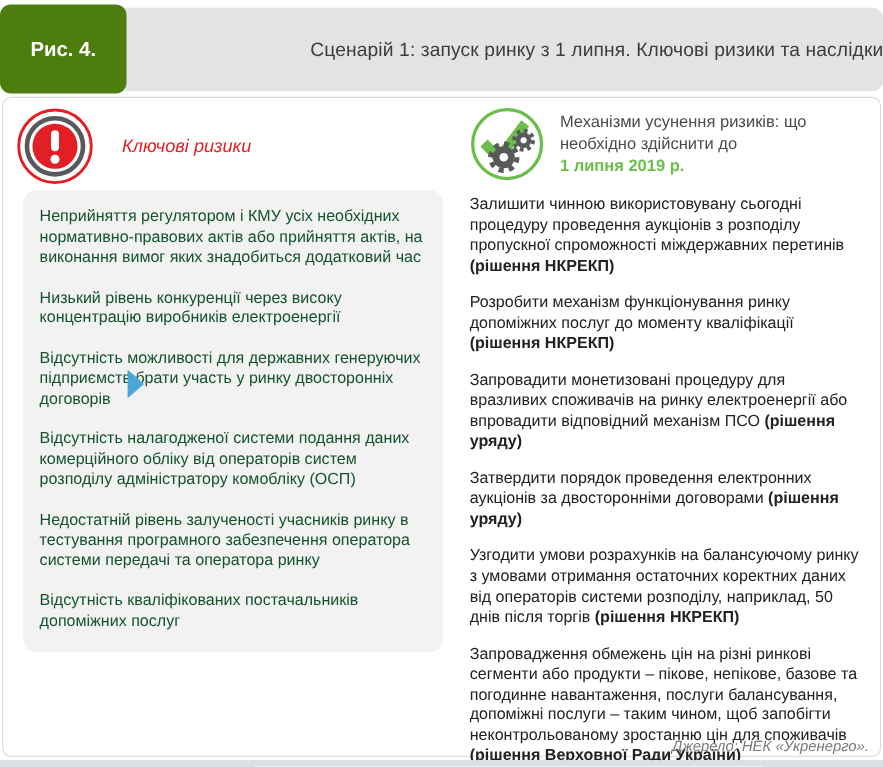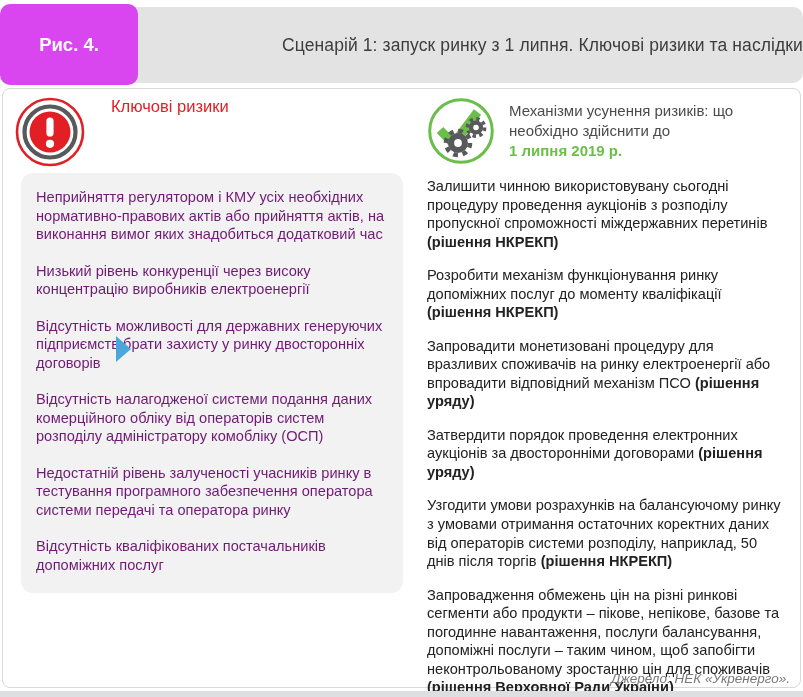--- a/index.html
+++ b/index.html
@@ -8,22 +8,22 @@
   .page { position:relative; width:803px; height:697px; background:#ffffff; overflow:hidden; }
 
   
   .title-bar {
     position:absolute; left:100px; right:0; top:7px; height:76px;
     background:#e3e3e3; border-radius:10px;
     display:flex; align-items:center; padding-left:50px;
     font-size:17.5px; color:#3d3d3d; letter-spacing:.1px;justify-content:flex-end;
   }
   .badge {
-    position:absolute; left:0; top:4px; width:138px; height:81px;
-    background:#d946ef; border-radius:10px; z-index:2;
+    position:absolute; left:0; top:4px; width:115px; height:81px;
+    background:#4d7c0f; border-radius:10px; z-index:2;
     color:#ffffff; font-weight:bold; font-size:18.5px;
     display:flex; align-items:center; justify-content:center;
   }
   .badge-arrow {
     position:absolute; left:116px; top:50%; margin-top:-13px; z-index:2;
     width:0; height:0;
     border-top:13px solid transparent; border-bottom:13px solid transparent;
     border-left:15px solid #4ba6db;
   }
 
@@ -31,29 +31,29 @@
   .card {
     position:absolute; top:88px; left:2px; right:2px; bottom:9px;
     background:#ffffff; border:1px solid #d9d9d9; border-radius:8px;
     padding:8px 10px 0 10px;
   }
   .cols { display:flex; height:100%; }
   .col-left  { width:398px; flex:none; }
   .col-right { flex:1; padding-left:16px; padding-right:2px; }
 
   
-  .risk-header { display:flex; height:72px; margin:0 0 4px 2px; }
+  .risk-header { display:flex; align-items:center; height:72px; margin:0 0 4px 2px;font-style:italic; }
   .risk-title  { color:#e31f26; font-size:16.5px; margin-left:26px; }
   .risks-box {
     background:#f2f2f2; border-radius:12px;
     margin-left:8px; width:382px;
     padding:15px 16px 8px 15px;
   }
   .risk-item {
-    font-size:14.6px; line-height:1.27; color:#701a75;
+    font-size:14.6px; line-height:1.27; color:#14532d;
     margin-bottom:18px;
   }
   .risk-item:last-child { margin-bottom:10px; }
 
   
   .mech-header { display:flex; align-items:flex-start; margin-top:0; }
   .mech-title  {
     font-size:15px; line-height:1.33; color:#4b4b4d;
     margin-left:14px; margin-top:4px; max-width:305px;
   }
@@ -99,21 +99,21 @@
             <circle cx="35" cy="35" r="20.5" fill="#e31f26"></circle>
             <rect x="31.4" y="20.5" width="7.2" height="19" rx="3.6" fill="#ffffff"></rect>
             <circle cx="35" cy="46.8" r="4.1" fill="#ffffff"></circle>
           </svg>
           <div class="risk-title">Ключові ризики</div>
         </div>
 
         <div class="risks-box">
           <div class="risk-item">Неприйняття регулятором і КМУ усіх необхідних нормативно-правових актів або прийняття актів, на виконання вимог яких знадобиться додатковий час</div>
           <div class="risk-item">Низький рівень конкуренції через високу концентрацію виробників електроенергії</div>
-          <div class="risk-item">Відсутність можливості для державних генеруючих підприємств брати захисту у ринку двосторонніх договорів</div>
+          <div class="risk-item">Відсутність можливості для державних генеруючих підприємств брати участь у ринку двосторонніх договорів</div>
           <div class="risk-item">Відсутність налагодженої системи подання даних комерційного обліку від операторів систем розподілу адміністратору комобліку (ОСП)</div>
           <div class="risk-item">Недостатній рівень залученості учасників ринку в тестування програмного забезпечення оператора системи передачі та оператора ринку</div>
           <div class="risk-item">Відсутність кваліфікованих постачальників допоміжних послуг</div>
         </div>
       </div>
 
       <div class="col-right">
         <div class="mech-header">
           <svg class="icon-svg" width="68" height="68" viewBox="0 0 68 68">
             <circle cx="34" cy="34" r="31.3" fill="none" stroke="#6cbe4b" stroke-width="3"></circle>

